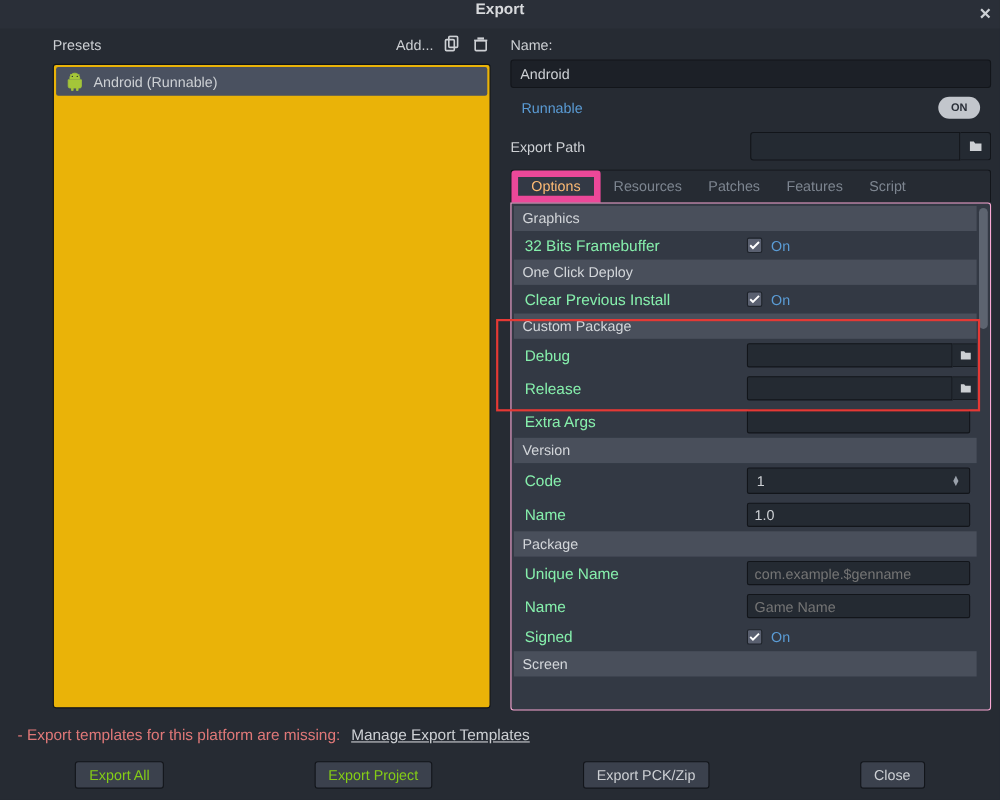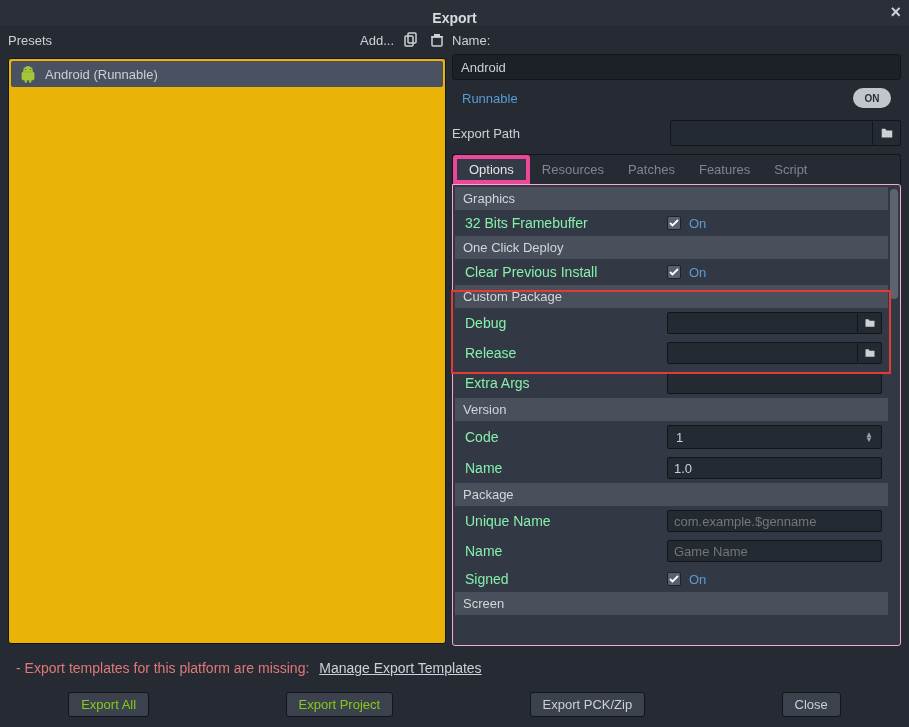--- a/index.html
+++ b/index.html
@@ -16,41 +16,42 @@
   .window {
     width: 100%;
     height: 100%;
     display: flex;
     flex-direction: column;
   }
   .titlebar {
     background: #2a2f38;
     height: 26px;
     display: flex;
-    align-items: flex-end;
+    align-items: flex-start;
     justify-content: center;
     position: relative;
     font-weight: 600;
     color: #d8dadd;
     font-size: 14px;
   }
   .titlebar-close {
     position: absolute;
     right: 8px;
     top: 2px;
     font-size: 18px;
     color: #cdd0d4;
     cursor: pointer;
   }
   .body-area {
     flex: 1;
     display: flex;
     flex-direction: row;
     padding: 0 8px;
-    gap: 6px;
+    gap: 18px;
+    margin-left: 40px;
   }
   .left-col {
     width: 438px;
     display: flex;
     flex-direction: column;
   }
   .right-col {
     flex: 1;
     display: flex;
     flex-direction: column;
@@ -137,23 +138,23 @@
   }
   .tab {
     padding: 6px 12px;
     color: #7d8590;
     cursor: pointer;
     font-size: 13px;
     display:flex; align-items:center;
   }
   .tab.active {
     background: #333945;
-    color: #e5e5e5;
+    color: #fdba74;
     border-radius: 3px 3px 0 0;
-    border: 4px solid #ec4899;
+    border: 6px solid #ec4899;
   }
   .inspector {
     flex: 1;
     background: #333944;
     border: 1px solid #f9a8d4;
     border-radius: 0 3px 3px 3px;
     overflow: hidden;
     position: relative;
   }
   .inspector-scroll {

